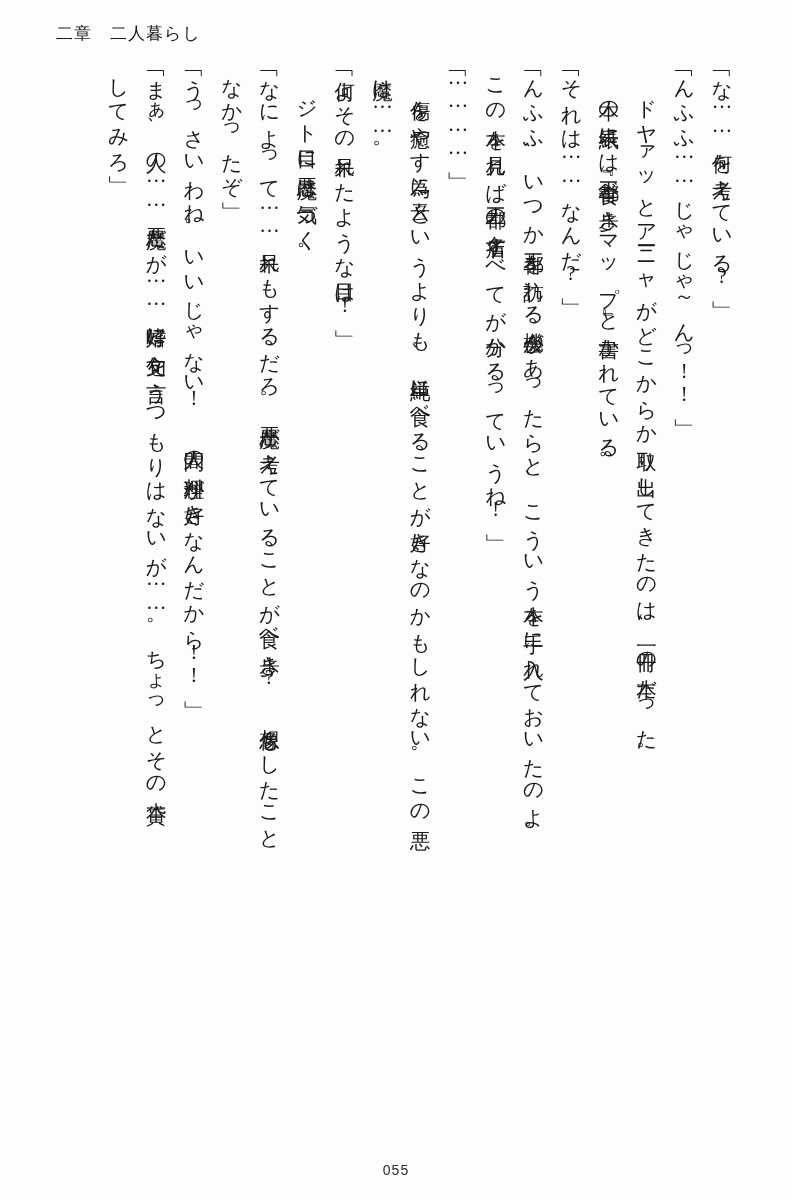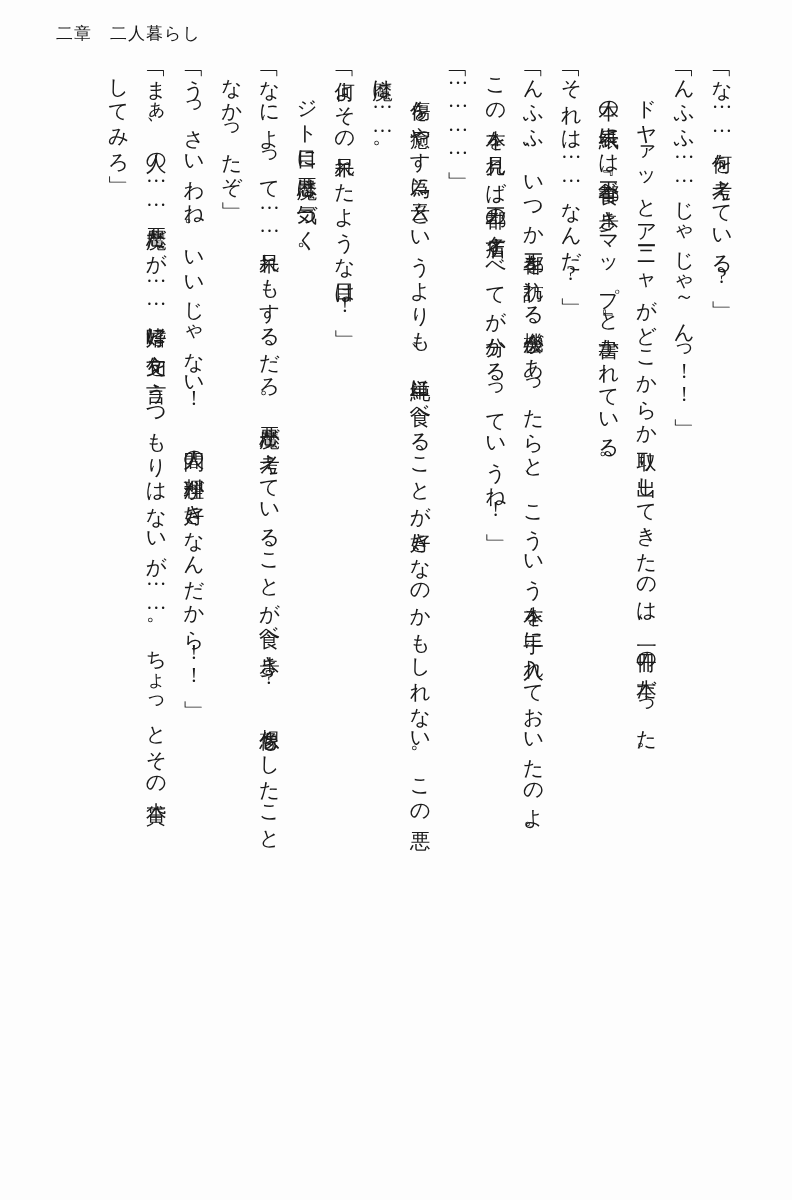--- a/index.html
+++ b/index.html
@@ -99,14 +99,15 @@
       <span class="line">魔は……。</span>
       <span class="line">「何よその呆れたような目は!」</span>
       <span class="line indent">ジト目に悪魔は気づく。</span>
       <span class="line">「なによって……呆れもするだろ。悪魔が考えていることが食べ歩き? 想像もしたこと</span>
       <span class="line">なかったぞ」</span>
       <span class="line">「うっさいわね。いいじゃない! 人間の料理が好きなんだから!!」</span>
       <span class="line">「まぁ、人の……悪魔だが……嗜好に文句を言うつもりはないが……。ちょっとその本貸</span>
       <span class="line">してみろ」</span>
     </div>
 
+  <div class="page-number">055</div>
 
 </div>
 
 </body></html>

